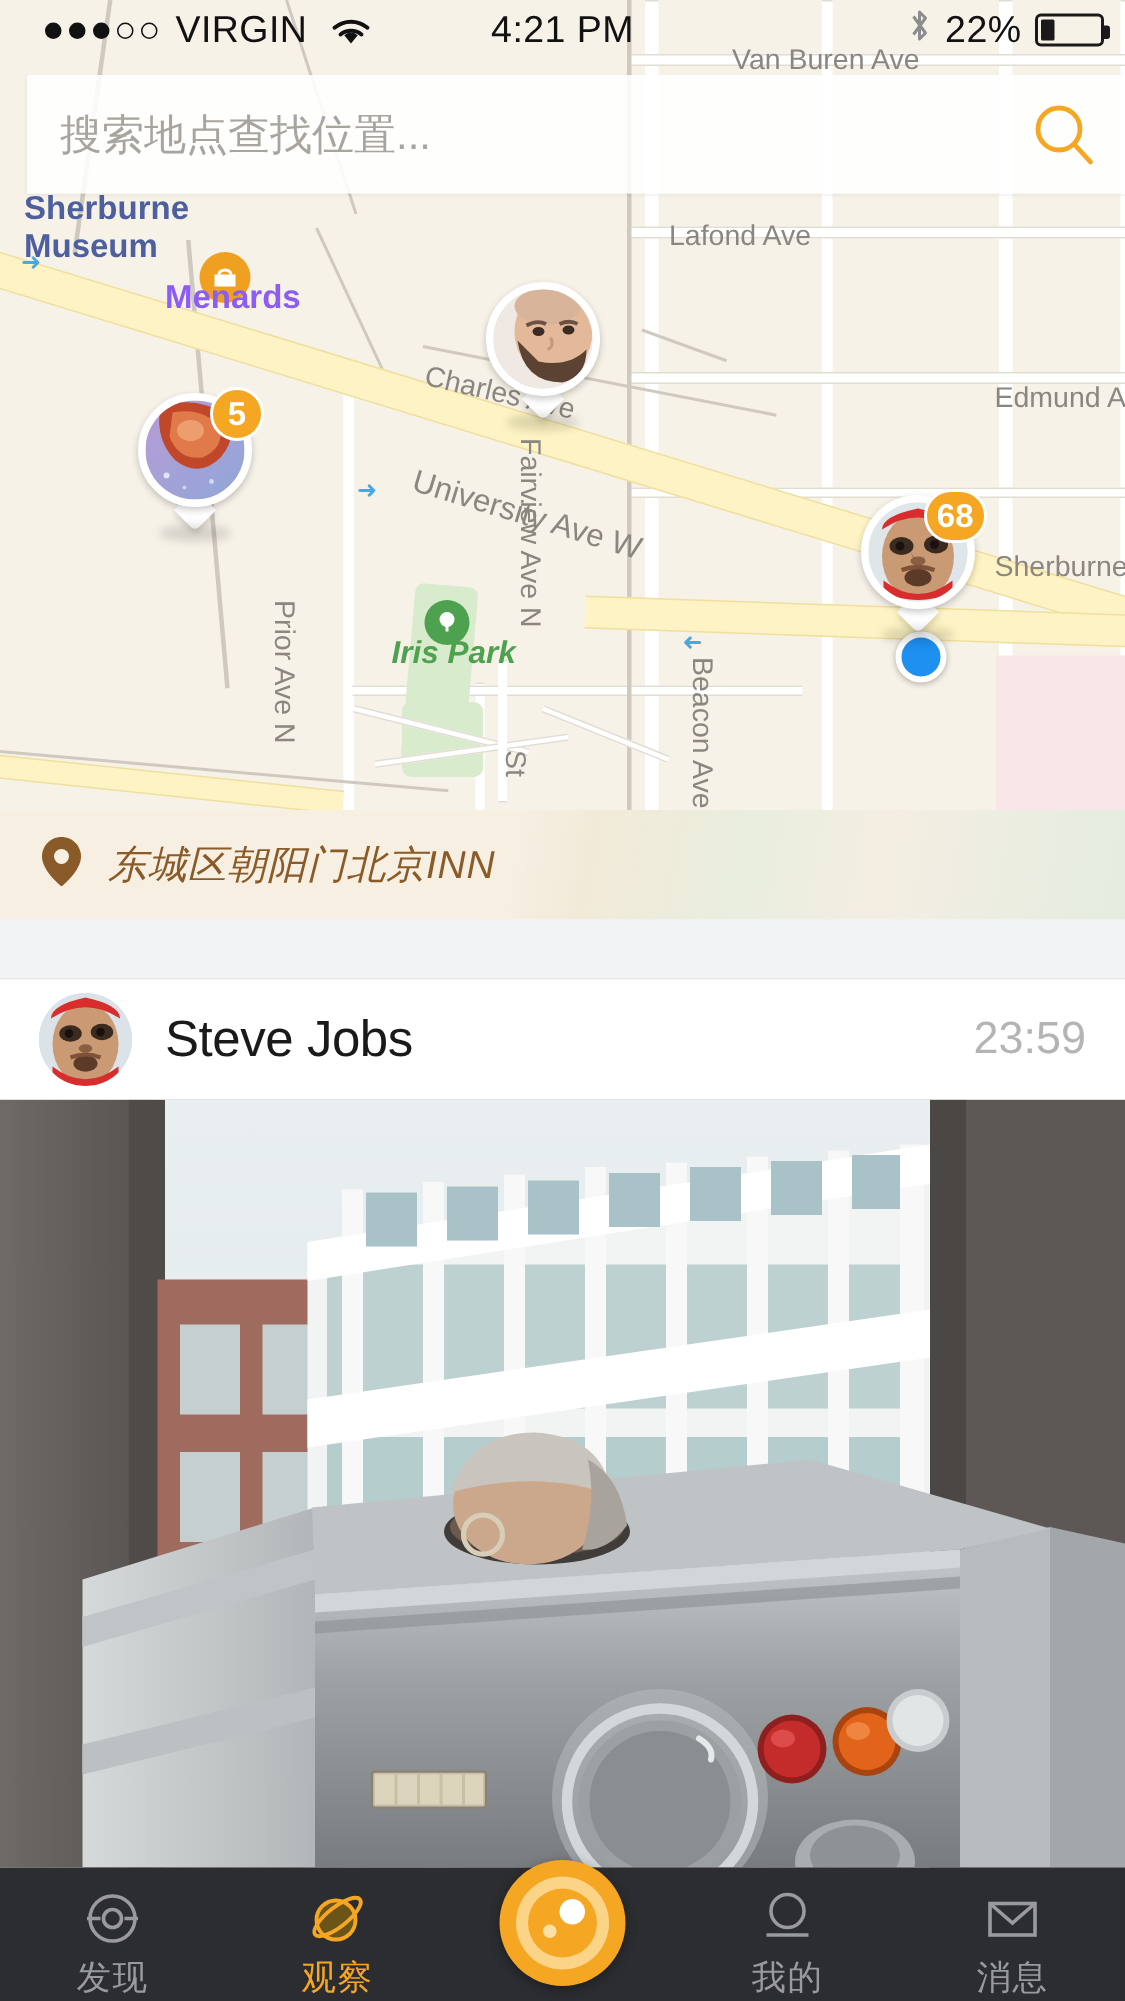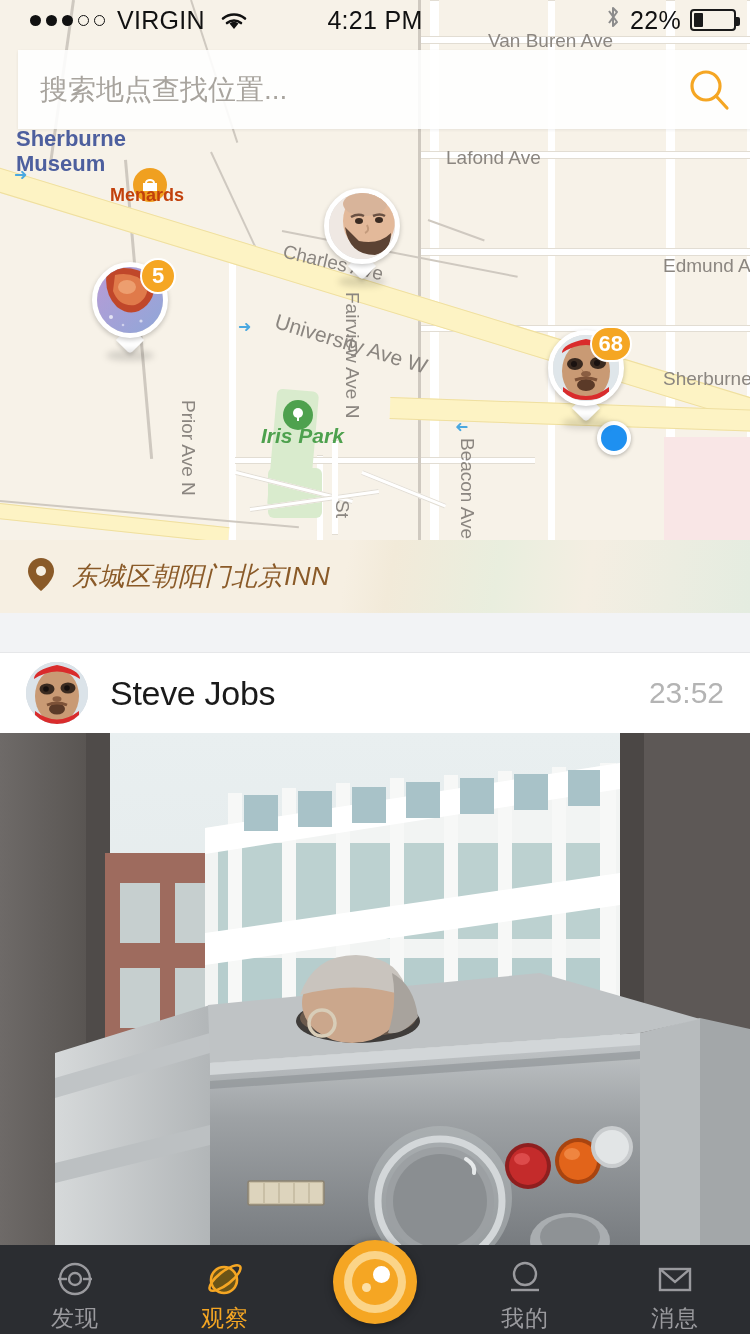--- a/index.html
+++ b/index.html
@@ -40,21 +40,21 @@
   .hwy { position:absolute; background:#fdf3c4; border-top:1.5px solid #efdfa0; border-bottom:1.5px solid #efdfa0; }
   .park { position:absolute; background:#d9ebcd; border-radius:6px; }
   .pinkzone { position:absolute; background:#f9e6e6; }
   .greyline { position:absolute; background:#cfc9c0; }
   .maplabel {
     position:absolute; font-size:19px; color:#8b8680; white-space:nowrap;
     font-family:"Liberation Sans", sans-serif;
   }
   .maplabel.blue { color:#4d5f9e; font-weight:700; font-size:22px; line-height:25px; }
   .maplabel.green { color:#4ea14e; font-style:italic; font-weight:700; font-size:21px; }
-  .maplabel.orange { color:#c2410c; font-weight:700; font-size:18px; }
+  .maplabel.orange { color:#8b5cf6; font-weight:700; font-size:22px; }
   .arrow { position:absolute; color:#4aa8e0; font-size:16px; }
 
   
   .pin { position:absolute; width:76px; height:76px; z-index:12; }
   .pin-body {
     width:76px; height:76px; border-radius:50%;
     border:5px solid #fff; background:#ddd; overflow:hidden;
     box-shadow:0 2px 5px rgba(0,0,0,0.22);
     position:relative;
   }
@@ -278,21 +278,21 @@
           <path d="M18 8 Q38 4 50 18 Q52 32 38 38 Q22 40 16 24Z" fill="#e07a4a"></path>
           <ellipse cx="30" cy="20" rx="9" ry="7" fill="#f0a878" opacity="0.8"></ellipse>
           <circle cx="14" cy="50" r="2" fill="#fff" opacity="0.7"></circle>
           <circle cx="44" cy="54" r="1.6" fill="#fff" opacity="0.6"></circle>
           <circle cx="26" cy="58" r="1.3" fill="#fff" opacity="0.5"></circle>
         </svg>
       </div>
       <div class="badge">5</div>
     </div>
 
-    <div class="pin" style="left:548px;top:330px;">
+    <div class="pin" style="left:574px;top:330px;">
       <div class="pin-shadow"></div>
       <div class="pin-tail"></div>
       <div class="pin-body">
         <svg class="face" viewBox="0 0 66 66">
           <rect width="66" height="66" fill="#dfe6ea"></rect>
           <ellipse cx="33" cy="36" rx="24" ry="29" fill="#c99a74"></ellipse>
           <path d="M9 18 Q33 2 57 18 Q57 9 33 4 Q9 9 9 18Z" fill="#d92c2c"></path>
           <path d="M10 52 Q33 70 56 52 L56 60 Q33 70 10 60Z" fill="#d92c2c"></path>
           <ellipse cx="22" cy="29" rx="8" ry="6" fill="#3a2a20"></ellipse>
           <ellipse cx="45" cy="28" rx="8" ry="6" fill="#3a2a20"></ellipse>
@@ -342,21 +342,21 @@
         <ellipse cx="21" cy="27" rx="7.5" ry="5.5" fill="#3a2a20"></ellipse>
         <ellipse cx="42" cy="26" rx="7.5" ry="5.5" fill="#3a2a20"></ellipse>
         <ellipse cx="20" cy="27" rx="2.8" ry="2.8" fill="#17100e"></ellipse>
         <ellipse cx="41" cy="26" rx="2.8" ry="2.8" fill="#17100e"></ellipse>
         <ellipse cx="31" cy="37" rx="4.5" ry="2.8" fill="#8a5e42"></ellipse>
         <ellipse cx="31" cy="47" rx="8" ry="5.5" fill="#5b3a28"></ellipse>
         <path d="M21 43 q10 -4 20 0" stroke="#7d5238" stroke-width="2.8" fill="none"></path>
       </svg>
     </div>
     <div class="post-name">Steve Jobs</div>
-    <div class="post-time">23:52</div>
+    <div class="post-time">23:59</div>
   </div>
 
   <div class="photo">
     <svg width="750" height="512" viewBox="0 0 750 512" preserveAspectRatio="xMidYMid slice">
       <defs>
         <linearGradient id="skyg" x1="0" y1="0" x2="0" y2="1">
           <stop offset="0" stop-color="#e9eff0"></stop>
             <stop offset="1" stop-color="#dfe6e7"></stop>
         </linearGradient>
         <linearGradient id="metalg" x1="0" y1="0" x2="1" y2="1">

